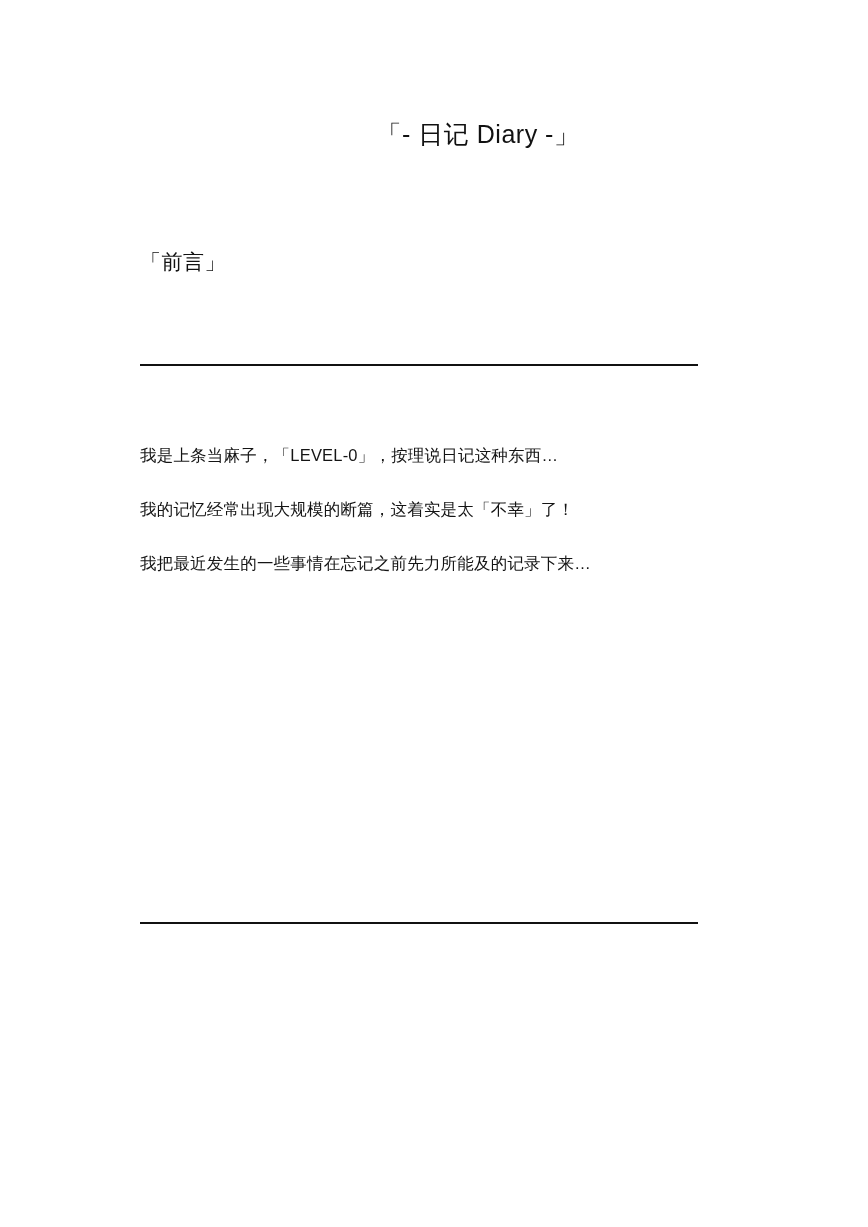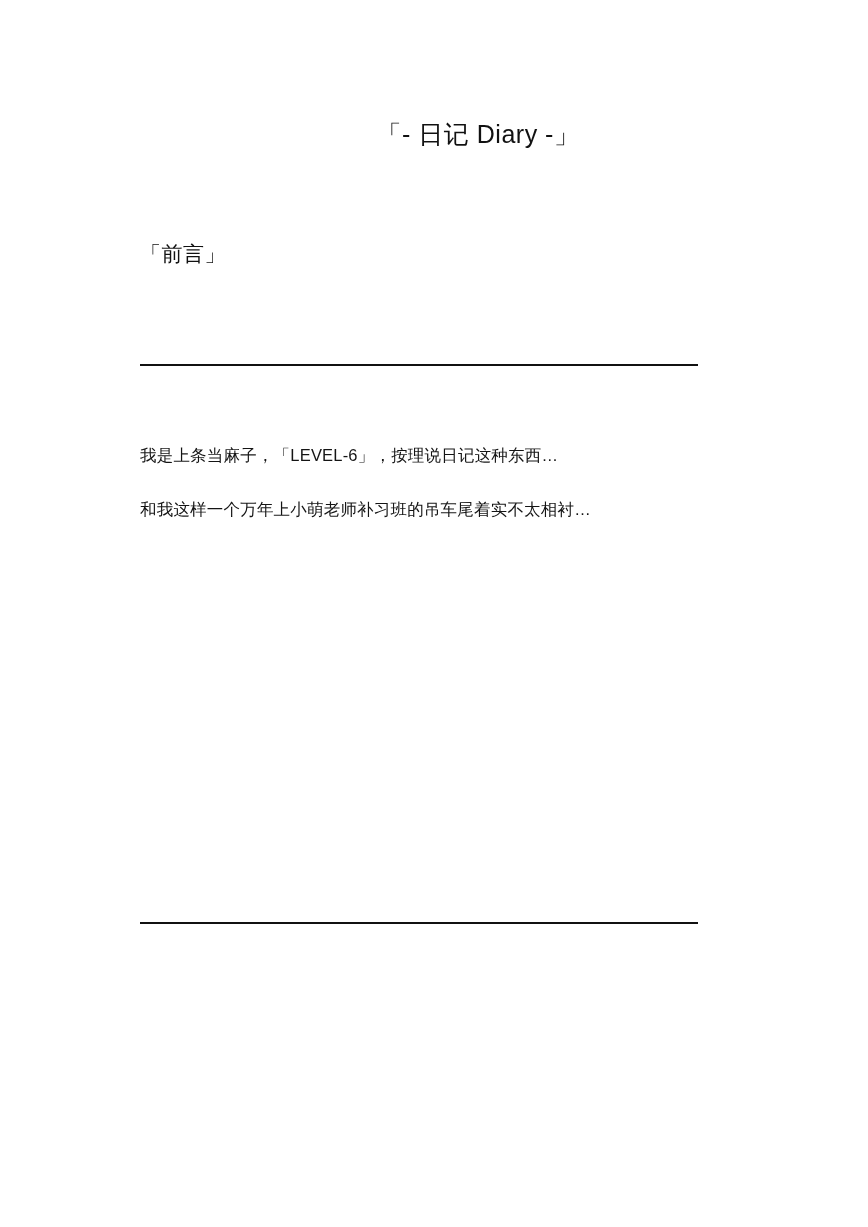--- a/index.html
+++ b/index.html
@@ -27,21 +27,21 @@
     width: 868px;
     text-align: center;
     font-size: 25px;
     font-weight: 400;
     letter-spacing: 0.5px;
     color: #111111;
     padding-left: 44px;
   }
   .section-heading {
     position: absolute;
-    top: 240px;
+    top: 248px;
     left: 140px;
     font-size: 21px;
     font-weight: 400;
     letter-spacing: 0.5px;
     color: #111111;
   }
   .rule {
     position: absolute;
     left: 140px;
     width: 558px;
@@ -69,19 +69,20 @@
 
 <div class="page">
 
   <div class="doc-title">「- 日记 Diary -」</div>
 
   <div class="section-heading">「前言」</div>
 
   <div class="rule rule-top"></div>
 
   <div class="body-block">
-    <div class="body-line">我是上条当麻子，「LEVEL-6」，按理说日记这种东西…</div>
-    <div class="body-line">和我这样一个万年上小萌老师补习班的吊车尾着实不太相衬…</div>
+    <div class="body-line">我是上条当麻子，「LEVEL-0」，按理说日记这种东西…</div>
+    <div class="body-line">我的记忆经常出现大规模的断篇，这着实是太「不幸」了！</div>
+    <div class="body-line">我把最近发生的一些事情在忘记之前先力所能及的记录下来…</div>
   </div>
 
   <div class="rule rule-bottom"></div>
 
 </div>
 
 </body></html>

